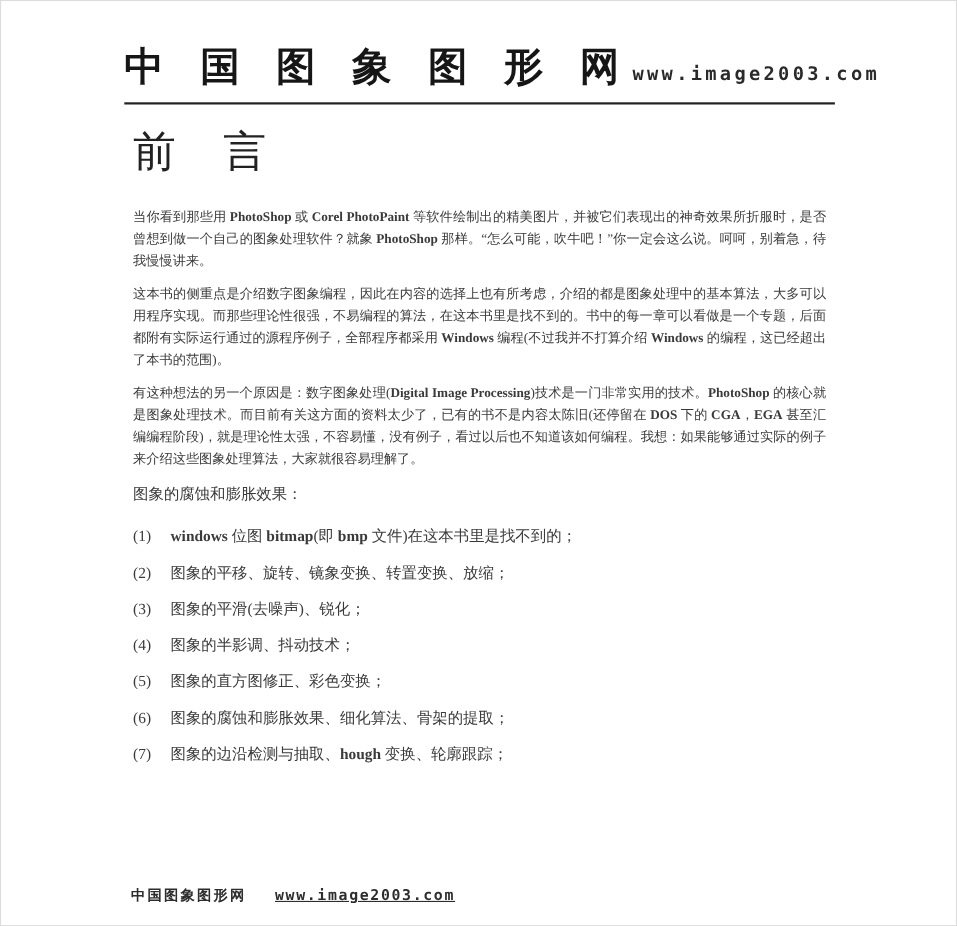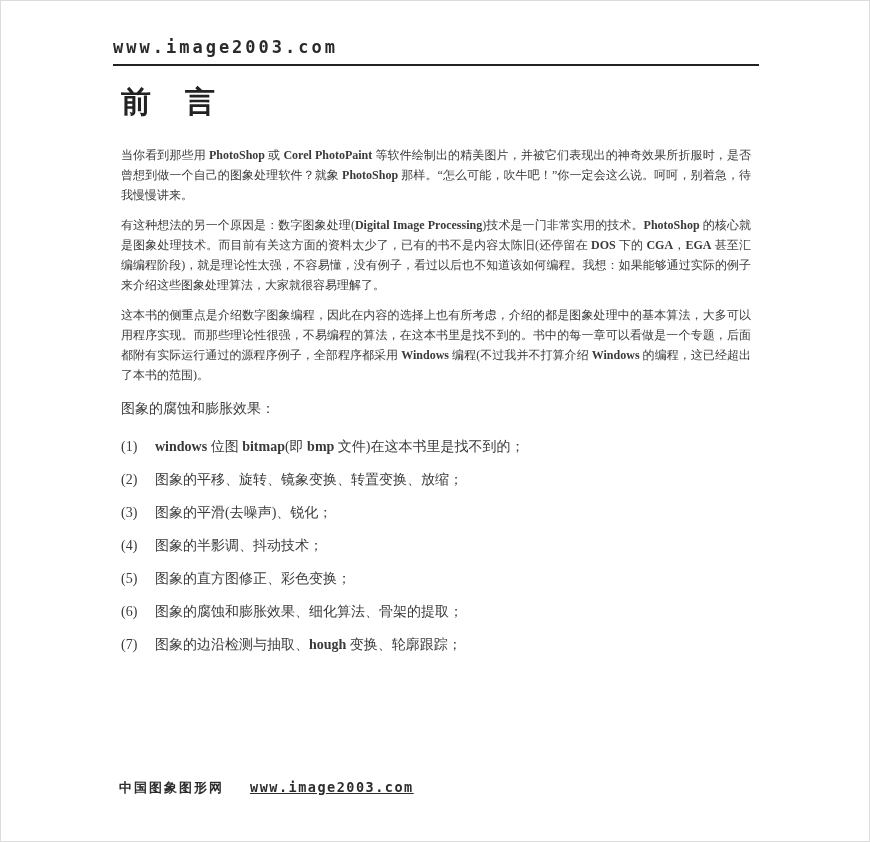--- a/index.html
+++ b/index.html
@@ -37,22 +37,22 @@
   }
   .header-rule {
     margin-top: 7px;
     border-bottom: 2px solid #222222;
     height: 0;
   }
   
   .content { padding: 0 118px 0 120px; }
   .page-title {
     margin: 16px 0 22px 0;
-    font-size: 30px;
-    font-weight: bold;
+    font-size: 39px;
+    font-weight: normal;
     color: #222222;
     letter-spacing: 2px;
   }
   .para {
     margin: 0 0 10px 0;
     font-size: 12px;
     line-height: 20px;
     text-align: justify;
     text-justify: inter-ideograph;
   }
@@ -68,21 +68,21 @@
     margin: 0 0 13px 0;
     font-size: 14px;
     line-height: 20px;
   }
   .list-num { width: 34px; flex: 0 0 auto; }
   .list-text { flex: 1 1 auto; }
   
   .page-footer {
     position: absolute;
     left: 118px;
-    top: 778px;
+    top: 804px;
     display: flex;
     align-items: baseline;
     white-space: nowrap;
   }
   .footer-site {
     font-size: 13px;
     font-weight: bold;
     color: #2d2d2d;
     letter-spacing: 2px;
   }
@@ -96,34 +96,35 @@
     font-family: "DejaVu Sans Mono", "Liberation Mono", monospace;
   }
 </style>
 </head>
 <body>
 
 <div class="page">
 
   <header class="site-header">
     <div class="logo-row">
+      <span class="logo-cn">中 国 图 象 图 形 网</span>
       <span class="logo-url">www.image2003.com</span>
     </div>
     <div class="header-rule"></div>
   </header>
 
   <main class="content">
     <h1 class="page-title">前　言</h1>
 
     <p class="para"><span>当你看到那些用 </span><b>PhotoShop</b><span> 或 </span><b>Corel PhotoPaint</b><span> 等软件绘制出的精美图片，并被它们表现出的神奇效果所折服时，是否曾想到做一个自己的图象处理软件？就象 </span><b>PhotoShop</b><span> 那样。“怎么可能，吹牛吧！”你一定会这么说。呵呵，别着急，待我慢慢讲来。</span></p>
 
 
+    <p class="para"><span>这本书的侧重点是介绍数字图象编程，因此在内容的选择上也有所考虑，介绍的都是图象处理中的基本算法，大多可以用程序实现。而那些理论性很强，不易编程的算法，在这本书里是找不到的。书中的每一章可以看做是一个专题，后面都附有实际运行通过的源程序例子，全部程序都采用 </span><b>Windows</b><span> 编程(不过我并不打算介绍 </span><b>Windows</b><span> 的编程，这已经超出了本书的范围)。</span></p>
+
     <p class="para"><span>有这种想法的另一个原因是：数字图象处理(</span><b>Digital Image Processing</b><span>)技术是一门非常实用的技术。</span><b>PhotoShop</b><span> 的核心就是图象处理技术。而目前有关这方面的资料太少了，已有的书不是内容太陈旧(还停留在 </span><b>DOS</b><span> 下的 </span><b>CGA</b><span>，</span><b>EGA</b><span> 甚至汇编编程阶段)，就是理论性太强，不容易懂，没有例子，看过以后也不知道该如何编程。我想：如果能够通过实际的例子来介绍这些图象处理算法，大家就很容易理解了。</span></p>
-
-    <p class="para"><span>这本书的侧重点是介绍数字图象编程，因此在内容的选择上也有所考虑，介绍的都是图象处理中的基本算法，大多可以用程序实现。而那些理论性很强，不易编程的算法，在这本书里是找不到的。书中的每一章可以看做是一个专题，后面都附有实际运行通过的源程序例子，全部程序都采用 </span><b>Windows</b><span> 编程(不过我并不打算介绍 </span><b>Windows</b><span> 的编程，这已经超出了本书的范围)。</span></p>
 
     <p class="list-intro">图象的腐蚀和膨胀效果：</p>
 
     <div class="toc-list">
       <div class="list-item">
         <span class="list-num">(1)</span>
         <span class="list-text"><b>windows</b><span> 位图 </span><b>bitmap</b><span>(即 </span><b>bmp</b><span> 文件)在这本书里是找不到的；</span></span>
       </div>
       <div class="list-item">
         <span class="list-num">(2)</span>

